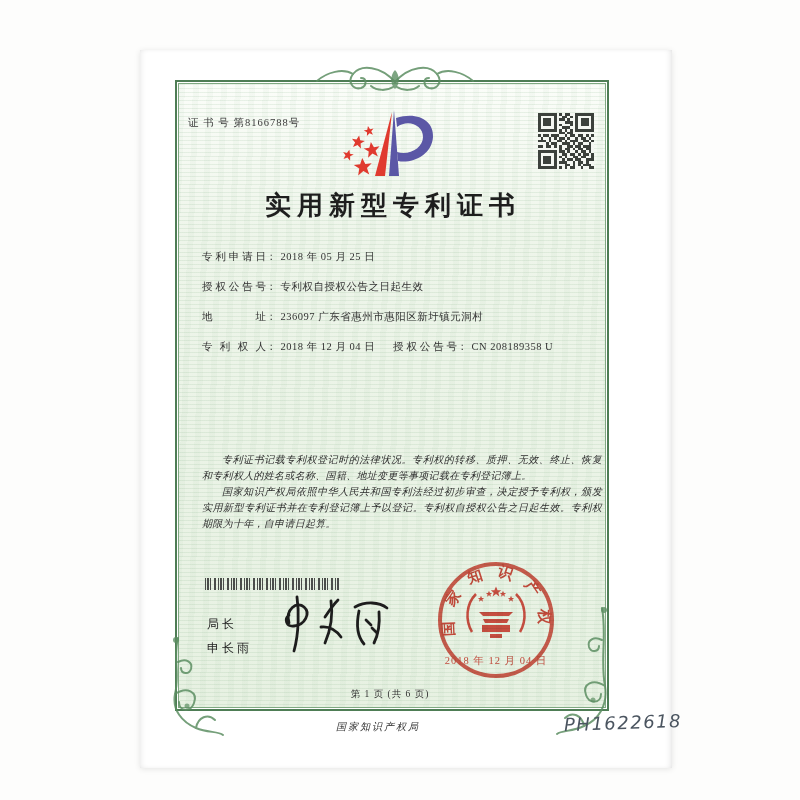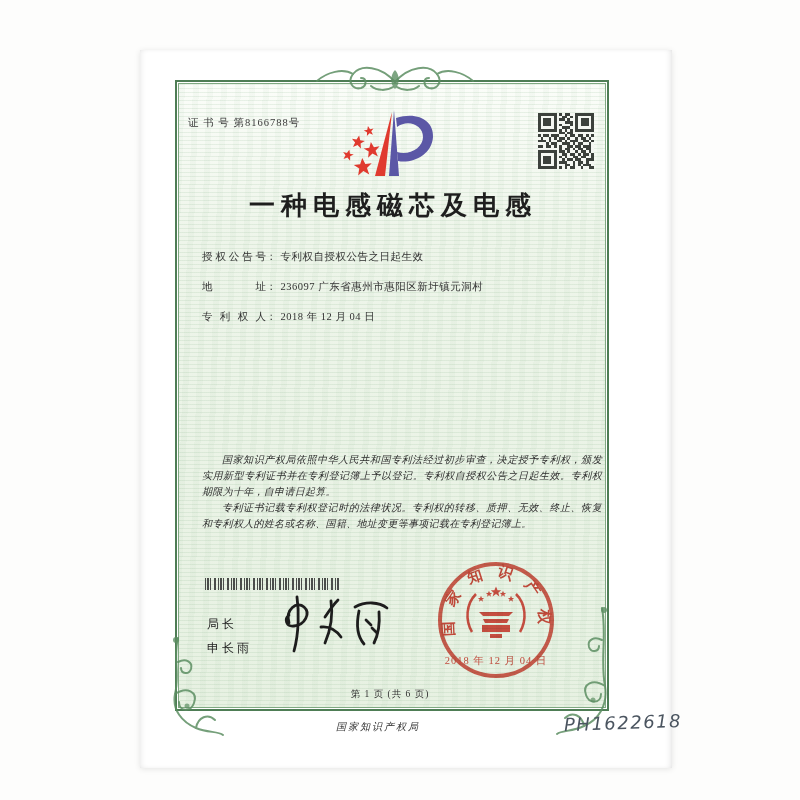--- a/index.html
+++ b/index.html
@@ -358,37 +358,43 @@
       <div style="grid-area: 21 / 7;"></div>
       <div style="grid-area: 21 / 9;"></div>
       <div style="grid-area: 21 / 11;"></div>
       <div style="grid-area: 21 / 13;"></div>
       <div style="grid-area: 21 / 14;"></div>
       <div style="grid-area: 21 / 17;"></div>
       <div style="grid-area: 21 / 20;"></div>
       <div style="grid-area: 21 / 21;"></div>
     </div>
 
-  <div class="title">一种电感磁芯及电感</div>
+  <div class="title">实用新型专利证书</div>
 
   <div class="rows">
+    <div class="row">
+      <span class="flabel">专利申请日</span><span class="colon">：</span><span class="fval">2018 年 05 月 25 日</span>
+    </div>
     <div class="row">
       <span class="flabel">授权公告号</span><span class="colon">：</span><span class="fval">专利权自授权公告之日起生效</span>
     </div>
     <div class="row">
       <span class="flabel">地址</span><span class="colon">：</span><span class="fval">236097 广东省惠州市惠阳区新圩镇元洞村</span>
     </div>
     <div class="row">
       <span class="flabel">专利权人</span><span class="colon">：</span><span class="fval">2018 年 12 月 04 日</span>
+      <span class="pair2">
+        <span class="flabel">授权公告号</span><span class="colon">：</span><span class="fval">CN 208189358 U</span>
+      </span>
     </div>
   </div>
 
   <div class="paras">
+    <p>专利证书记载专利权登记时的法律状况。专利权的转移、质押、无效、终止、恢复和专利权人的姓名或名称、国籍、地址变更等事项记载在专利登记簿上。</p>
     <p>国家知识产权局依照中华人民共和国专利法经过初步审查，决定授予专利权，颁发实用新型专利证书并在专利登记簿上予以登记。专利权自授权公告之日起生效。专利权期限为十年，自申请日起算。</p>
-    <p>专利证书记载专利权登记时的法律状况。专利权的转移、质押、无效、终止、恢复和专利权人的姓名或名称、国籍、地址变更等事项记载在专利登记簿上。</p>
   </div>
 
   <div class="barcode"></div>
 
   <div class="signer">
     <div>局长</div>
     <div>申长雨</div>
   </div>
 
   <div class="signature">

